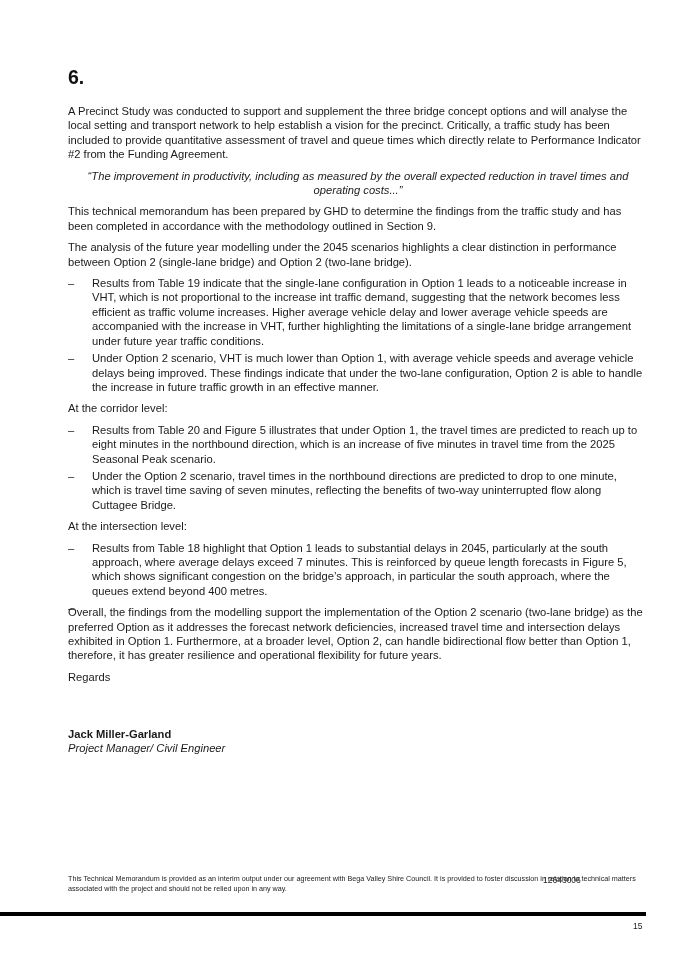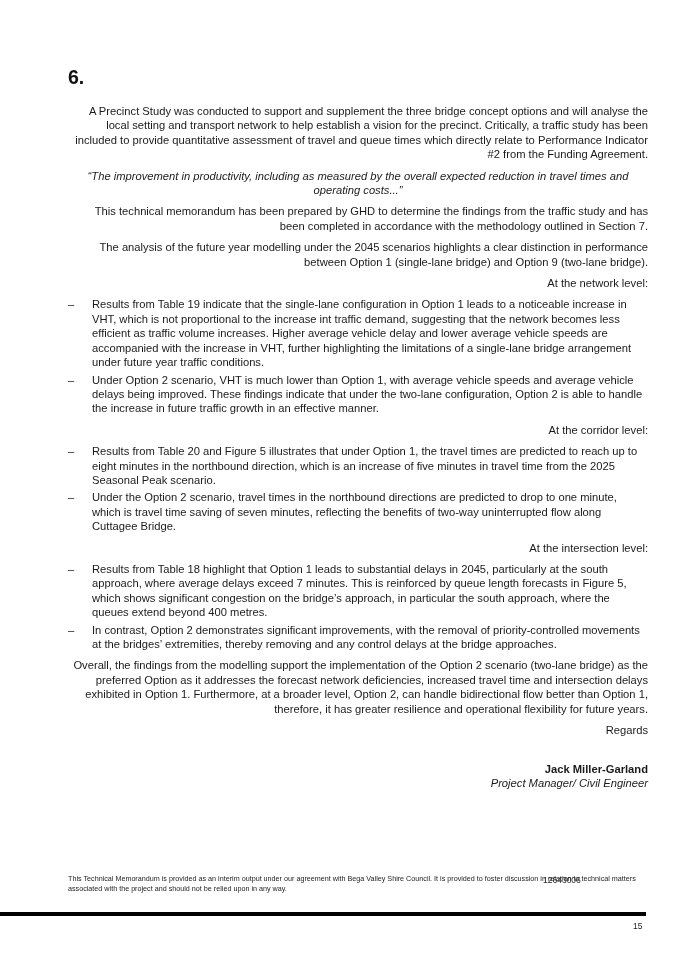--- a/index.html
+++ b/index.html
@@ -3,49 +3,48 @@
 <meta charset="utf-8">
 <style>
   html, body { margin:0; padding:0; background:#ffffff; }
   body { width:675px; height:953px; position:relative; overflow:hidden;
          font-family:"Liberation Sans", sans-serif; color:#1a1a1a; }
   .page { position:absolute; left:0; top:0; width:675px; height:953px; }
   .content { position:absolute; left:68px; top:64px; width:580px; }
   .heading { display:flex; align-items:baseline; font-weight:bold; font-size:19.5px;
              color:#111; margin:0 0 14px 0; line-height:26px; }
   .heading .num { width:65px; display:inline-block; }
-  p { margin:0 0 7px 0; font-size:11.2px; line-height:14.4px;text-align:right; }
+  p { margin:0 0 7px 0; font-size:11.2px; line-height:14.4px; }
   .quote { font-style:italic; text-align:center; padding:0 8px; margin-bottom:7px; }
   ul.dash { list-style:none; margin:0 0 7px 0; padding:0; }
   ul.dash li { position:relative; padding-left:24px; font-size:11.2px; line-height:14.4px; margin-bottom:3px; }
   ul.dash li .dash-mark { position:absolute; left:0; top:0; }
-  .sig-name { font-weight:bold; margin:26px 0 0 0; font-size:11.2px; line-height:13.5px; }
+  .sig-name { font-weight:bold; margin:44px 0 0 0; font-size:11.2px; line-height:13.5px; }
   .sig-title { font-size:11.2px; line-height:13.5px; margin:0;font-style:italic; }
   .disclaimer { position:absolute; left:68px; top:874px; width:580px;
                 font-size:7.2px; line-height:9.5px; color:#222; }
   .rule { position:absolute; left:0; top:912px; width:646px; height:4px; background:#000; }
   .doc-num { position:absolute; left:543px; top:875px; font-size:8.5px; color:#222; }
   .page-num { position:absolute; left:633px; top:921px; font-size:8.5px; color:#222; }
 </style>
 </head>
 <body>
 
 <div class="page">
   <div class="content">
 
     <h1 class="heading">
       <span class="num">6.</span>
     </h1>
 
     <p>A Precinct Study was conducted to support and supplement the three bridge concept options and will analyse the local setting and transport network to help establish a vision for the precinct. Critically, a traffic study has been included to provide quantitative assessment of travel and queue times which directly relate to Performance Indicator #2 from the Funding Agreement.</p>
     <p class="quote">“The improvement in productivity, including as measured by the overall expected reduction in travel times and operating costs...”</p>
-    <p>This technical memorandum has been prepared by GHD to determine the findings from the traffic study and has been completed in accordance with the methodology outlined in Section 7.</p>
-    <p>The analysis of the future year modelling under the 2045 scenarios highlights a clear distinction in performance between Option 1 (single-lane bridge) and Option 9 (two-lane bridge).</p>
+    <p>This technical memorandum has been prepared by GHD to determine the findings from the traffic study and has been completed in accordance with the methodology outlined in Section 9.</p>
+    <p>The analysis of the future year modelling under the 2045 scenarios highlights a clear distinction in performance between Option 2 (single-lane bridge) and Option 2 (two-lane bridge).</p>
 
-    <p>At the network level:</p>
     <ul class="dash">
       <li>
         <span class="dash-mark">–</span>
         <span>Results from Table 19 indicate that the single-lane configuration in Option 1 leads to a noticeable increase in VHT, which is not proportional to the increase int traffic demand, suggesting that the network becomes less efficient as traffic volume increases. Higher average vehicle delay and lower average vehicle speeds are accompanied with the increase in VHT, further highlighting the limitations of a single-lane bridge arrangement under future year traffic conditions.</span>
       </li>
       <li>
         <span class="dash-mark">–</span>
         <span>Under Option 2 scenario, VHT is much lower than Option 1, with average vehicle speeds and average vehicle delays being improved. These findings indicate that under the two-lane configuration, Option 2 is able to handle the increase in future traffic growth in an effective manner.</span>
       </li>
     </ul>
@@ -63,21 +62,20 @@
     </ul>
 
     <p>At the intersection level:</p>
     <ul class="dash">
       <li>
         <span class="dash-mark">–</span>
         <span>Results from Table 18 highlight that Option 1 leads to substantial delays in 2045, particularly at the south approach, where average delays exceed 7 minutes. This is reinforced by queue length forecasts in Figure 5, which shows significant congestion on the bridge’s approach, in particular the south approach, where the queues extend beyond 400 metres.</span>
       </li>
       <li>
         <span class="dash-mark">–</span>
-        <span>In contrast, Option 2 demonstrates significant improvements, with the removal of priority-controlled movements at the bridges’ extremities, thereby removing and any control delays at the bridge approaches.</span>
       </li>
     </ul>
 
     <p>Overall, the findings from the modelling support the implementation of the Option 2 scenario (two-lane bridge) as the preferred Option as it addresses the forecast network deficiencies, increased travel time and intersection delays exhibited in Option 1. Furthermore, at a broader level, Option 2, can handle bidirectional flow better than Option 1, therefore, it has greater resilience and operational flexibility for future years.</p>
     <p>Regards</p>
 
     <p class="sig-name">Jack Miller-Garland</p>
     <p class="sig-title">Project Manager/ Civil Engineer</p>
   </div>
 

